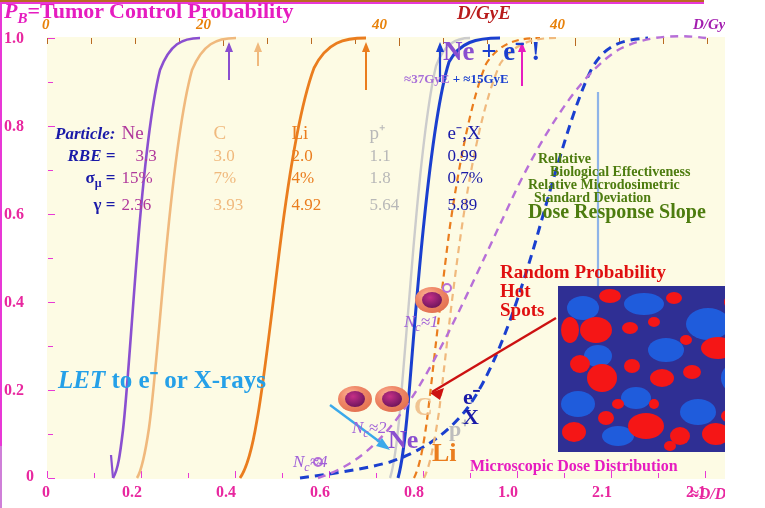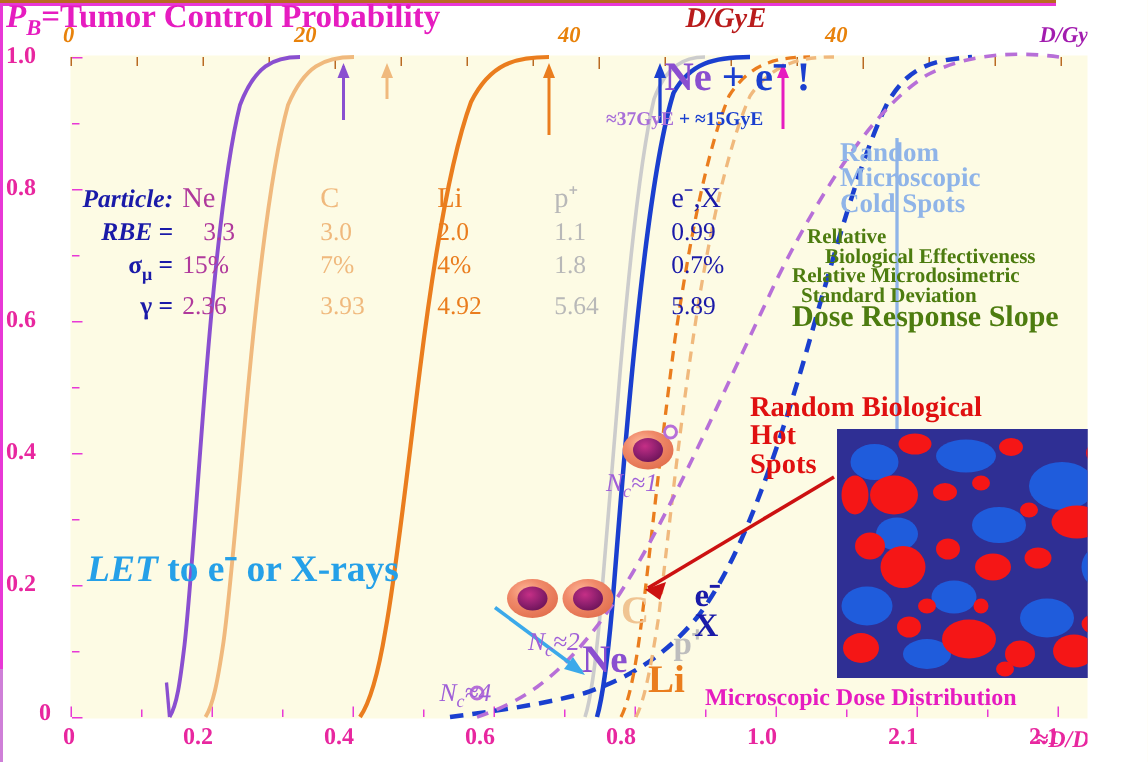--- a/index.html
+++ b/index.html
@@ -286,36 +286,31 @@
   <div class="lbl" id="ne-plus-e">
     <span>Ne</span>
     <span class="blue">+ e⁻ !</span>
   </div>
   <div class="lbl" id="gye-sum">
     <span class="pur">≈37GyE</span>
     <span class="blu">+</span>
     <span class="blu">≈15GyE</span>
   </div>
 
-  <div class="lbl" id="cold">
-    <div>Random</div>
-    <div>Microscopic</div>
-    <div>Cold Spots</div>
-  </div>
 
   <div class="lbl" id="legend">
     <div class="l1">Rellative</div>
     <div class="l2">Biological Effectiveness</div>
     <div class="l3">Relative Microdosimetric</div>
     <div class="l4">Standard Deviation</div>
     <div class="l5">Dose Response Slope</div>
   </div>
 
   <div class="lbl" id="hot">
-    <div>Random Biological</div>
+    <div>Random Probability</div>
     <div>Hot</div>
     <div>Spots</div>
   </div>
 
   <div class="lbl" id="switch">
     <div><span class="it">LET</span><span> to e⁻ or X-rays</span></div>
   </div>
 
   <div class="nc" style="left:404px;top:312px;">
     <span>N</span><sub>c</sub><span>≈1</span>

